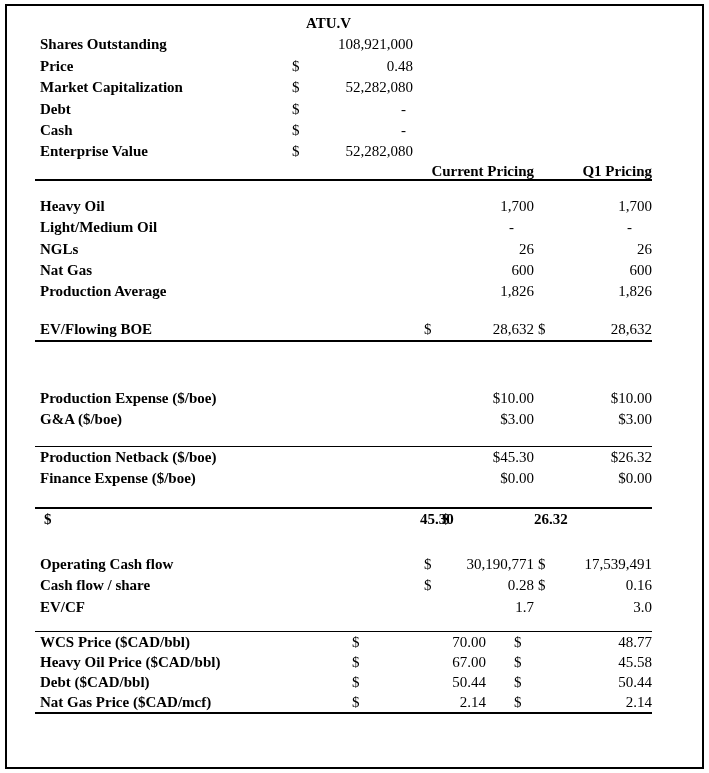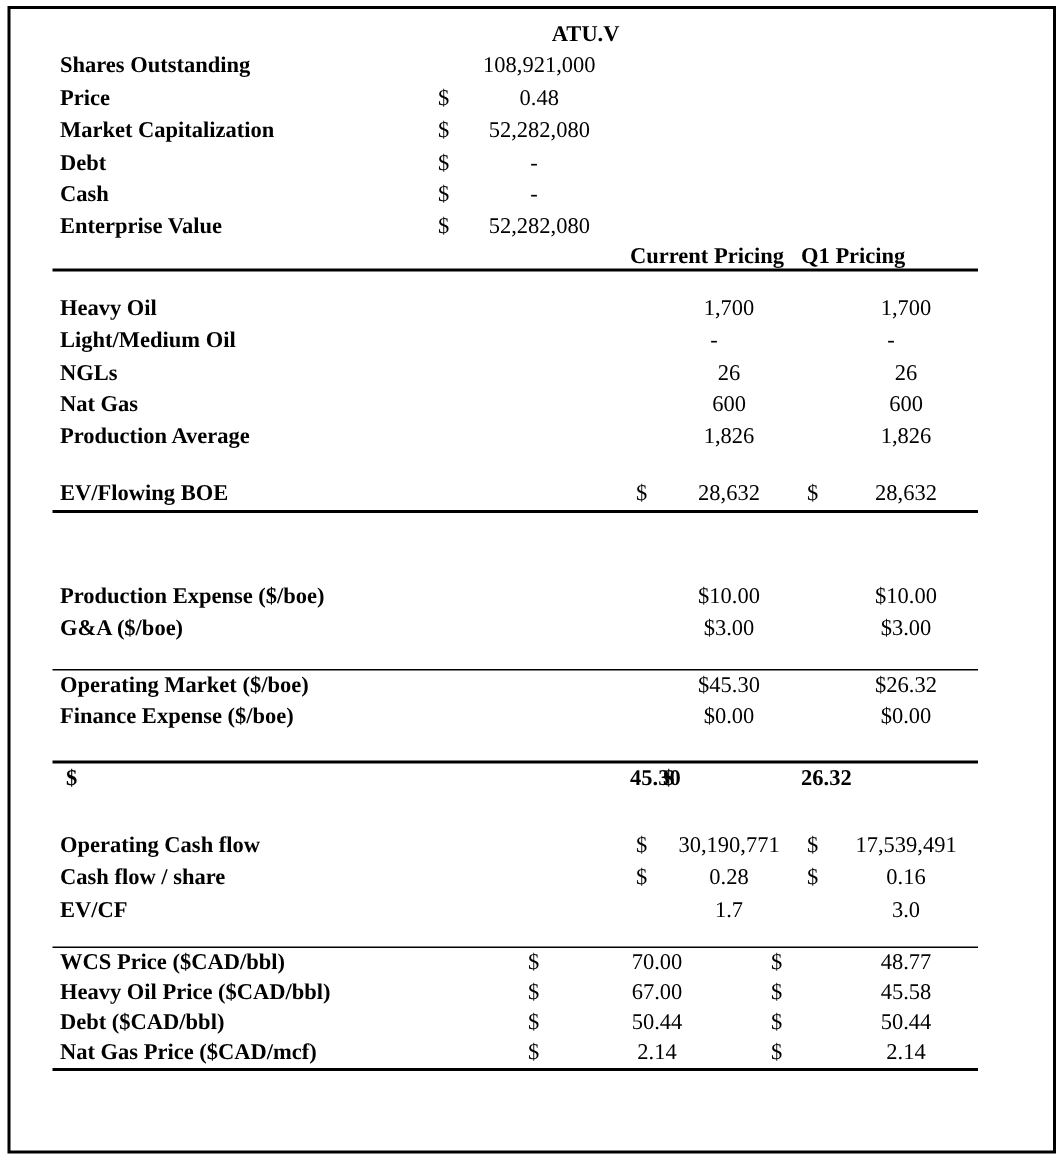--- a/index.html
+++ b/index.html
@@ -11,26 +11,26 @@
   .frame{
     box-sizing:border-box;position:absolute;top:4px;left:5px;
     width:699px;height:765px;border:2px solid #000;
     padding:7px 50px 0 33px;overflow:hidden;background:#fff;
   }
   .r{height:21.4px;line-height:21.4px;white-space:nowrap;}
   .g-top{display:grid;grid-template-columns:1fr 18px 107px 239px;}
   .g-main{display:grid;grid-template-columns:1fr 18px 96px 22px 96px;}
   .lbl{font-weight:700;overflow:hidden;}
   .d{padding-left:4px;}
-  .v{text-align:center;}
+  .v{text-align:right;}
   .g-main .dash{padding-right:20px;}
   .g-top .dash{padding-right:7px;}
-  .ticker{text-align:right;font-weight:700;}
+  .ticker{text-align:left;font-weight:700;}
   .hdr-row{height:16px;line-height:16px;}
-  .hdr{font-weight:700;text-align:left;}
+  .hdr{font-weight:700;text-align:right;}
   .rule{border-top:2px solid #000;margin-left:-5px;height:0;}
   .rule.thin{border-top-width:1px;}
   .bold-values .d,.bold-values .v{font-weight:700;}
   .sec-prices .r{height:20px;line-height:20px;gap:24px;}
   .sp{width:100%;}
 </style>
 </head>
 <body>
 
 <div class="frame">
@@ -161,21 +161,21 @@
         <div class="d"></div>
         <div class="v">$3.00</div>
       </div>
     </div>
 
   <div class="sp" style="height:15px"></div>
   <div class="rule thin"></div>
 
   <div>
       <div class="r g-main">
-        <div class="lbl">Operating Market ($/boe)</div>
+        <div class="lbl">Production Netback ($/boe)</div>
         <div class="d"></div>
         <div class="v">$45.30</div>
         <div class="d"></div>
         <div class="v">$26.32</div>
       </div>
       <div class="r g-main">
         <div class="lbl">Finance Expense ($/boe)</div>
         <div class="d"></div>
         <div class="v">$0.00</div>
         <div class="d"></div>

